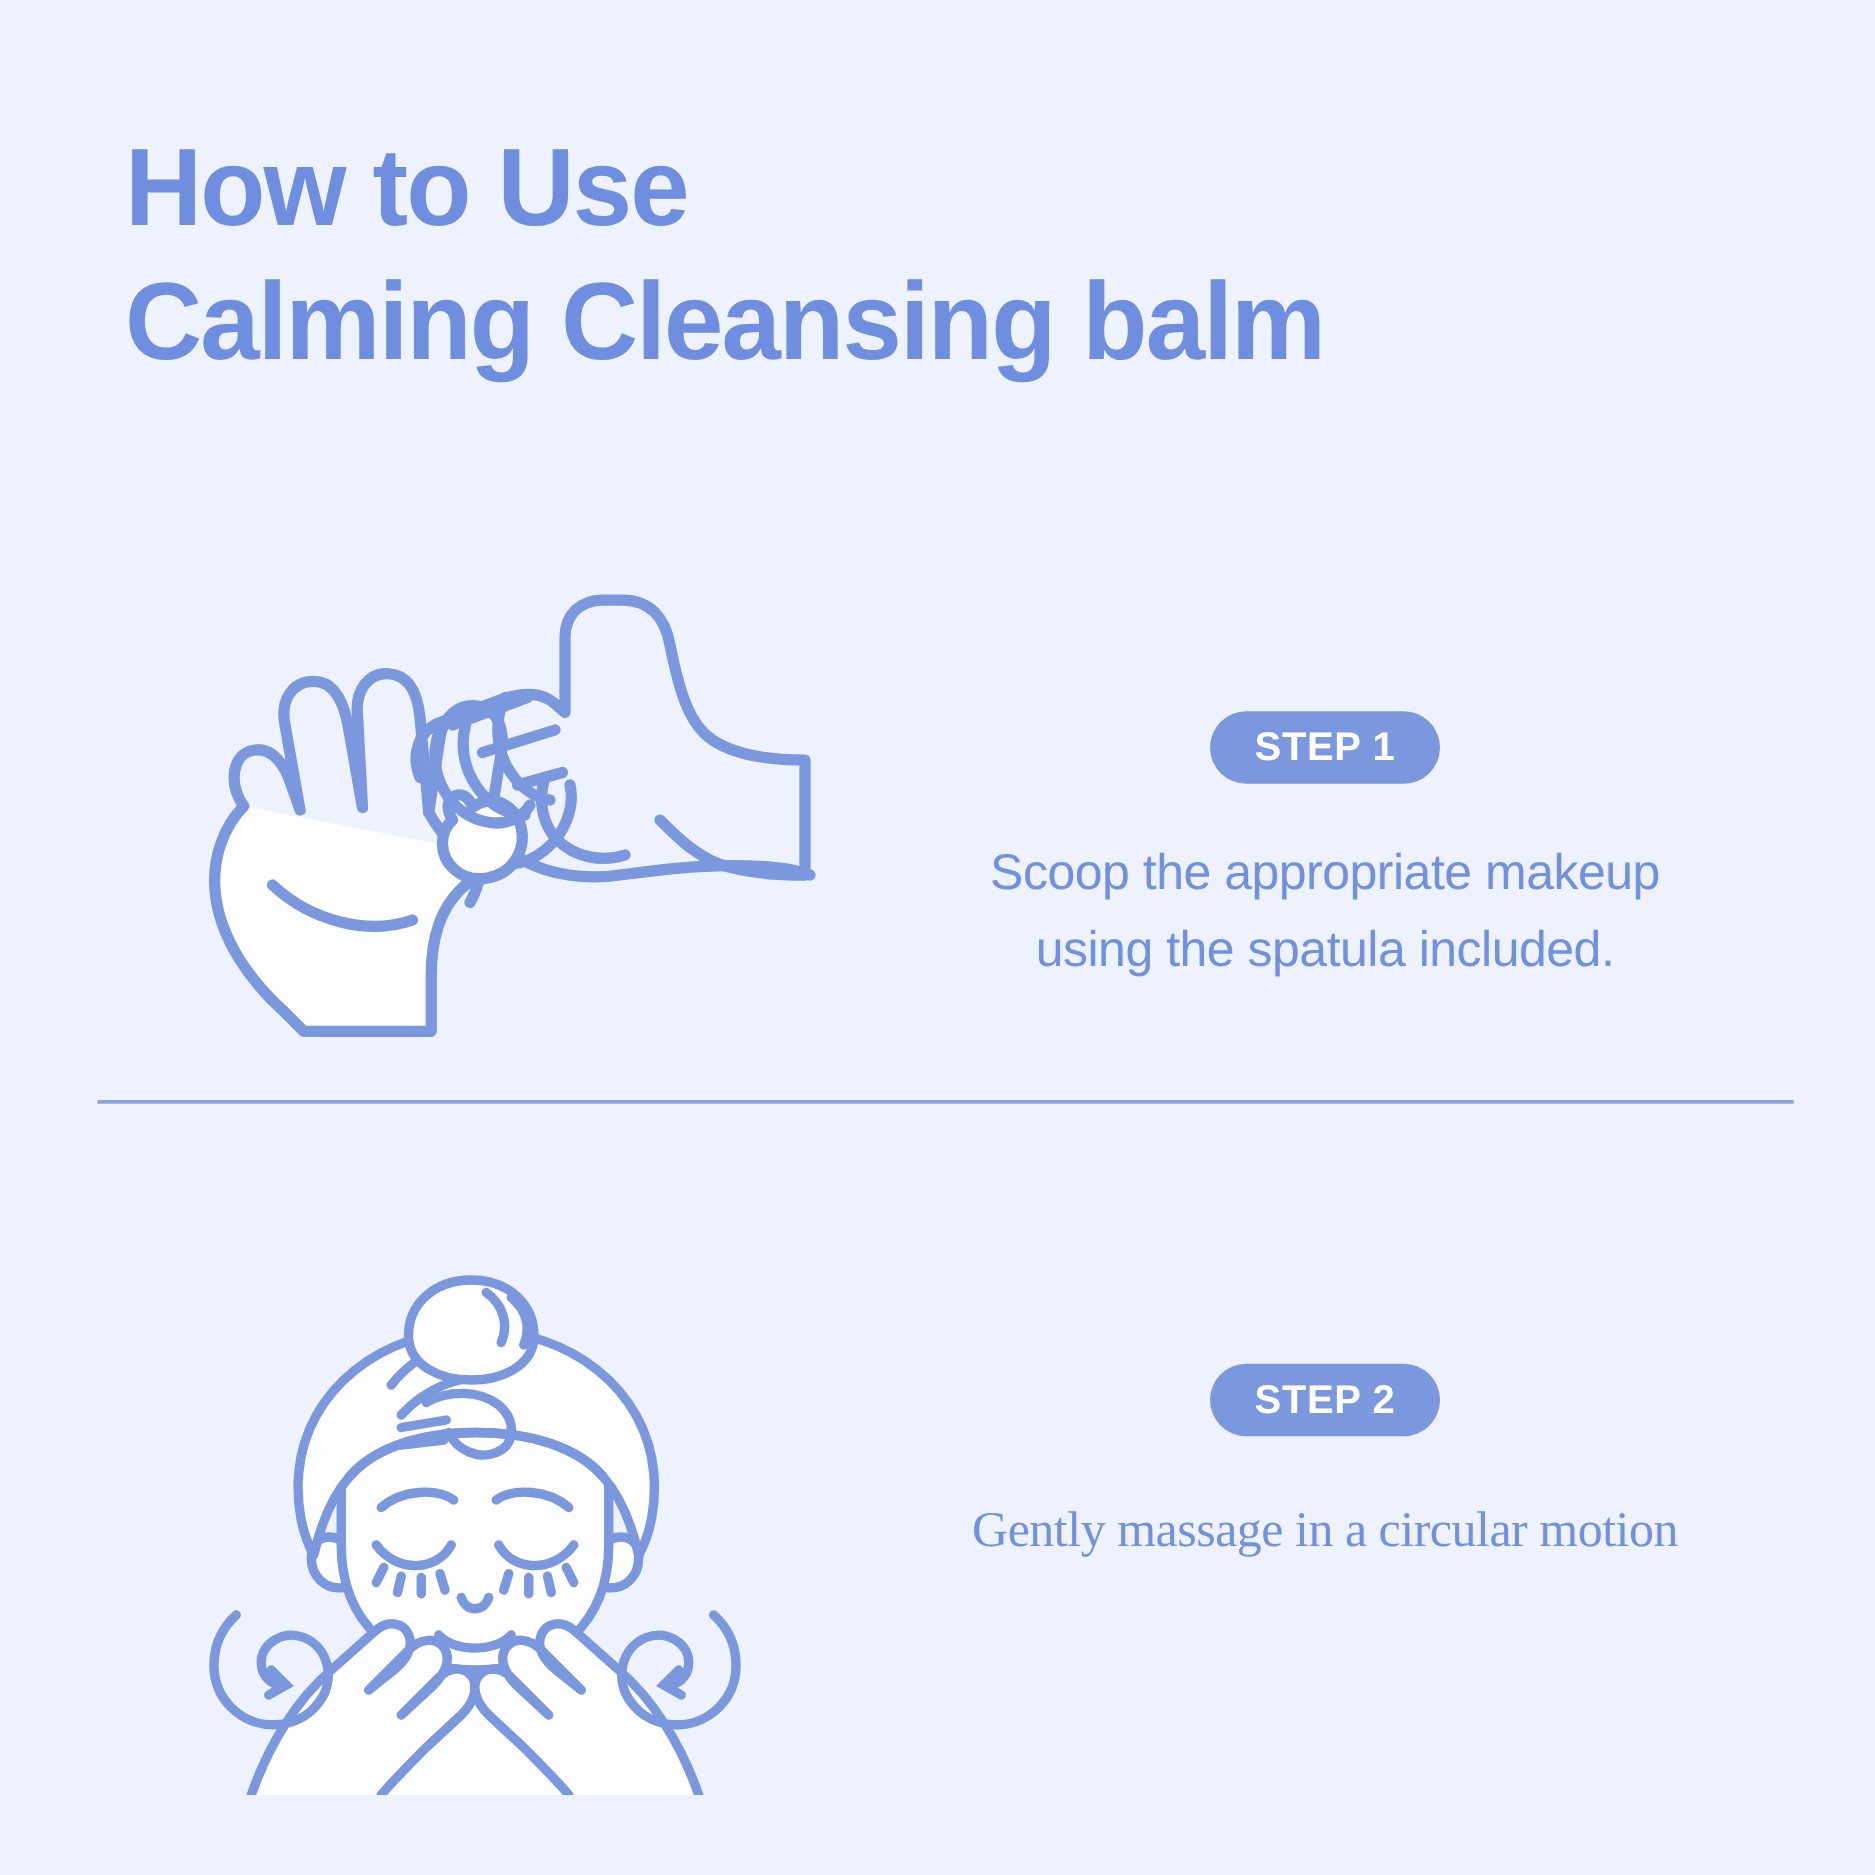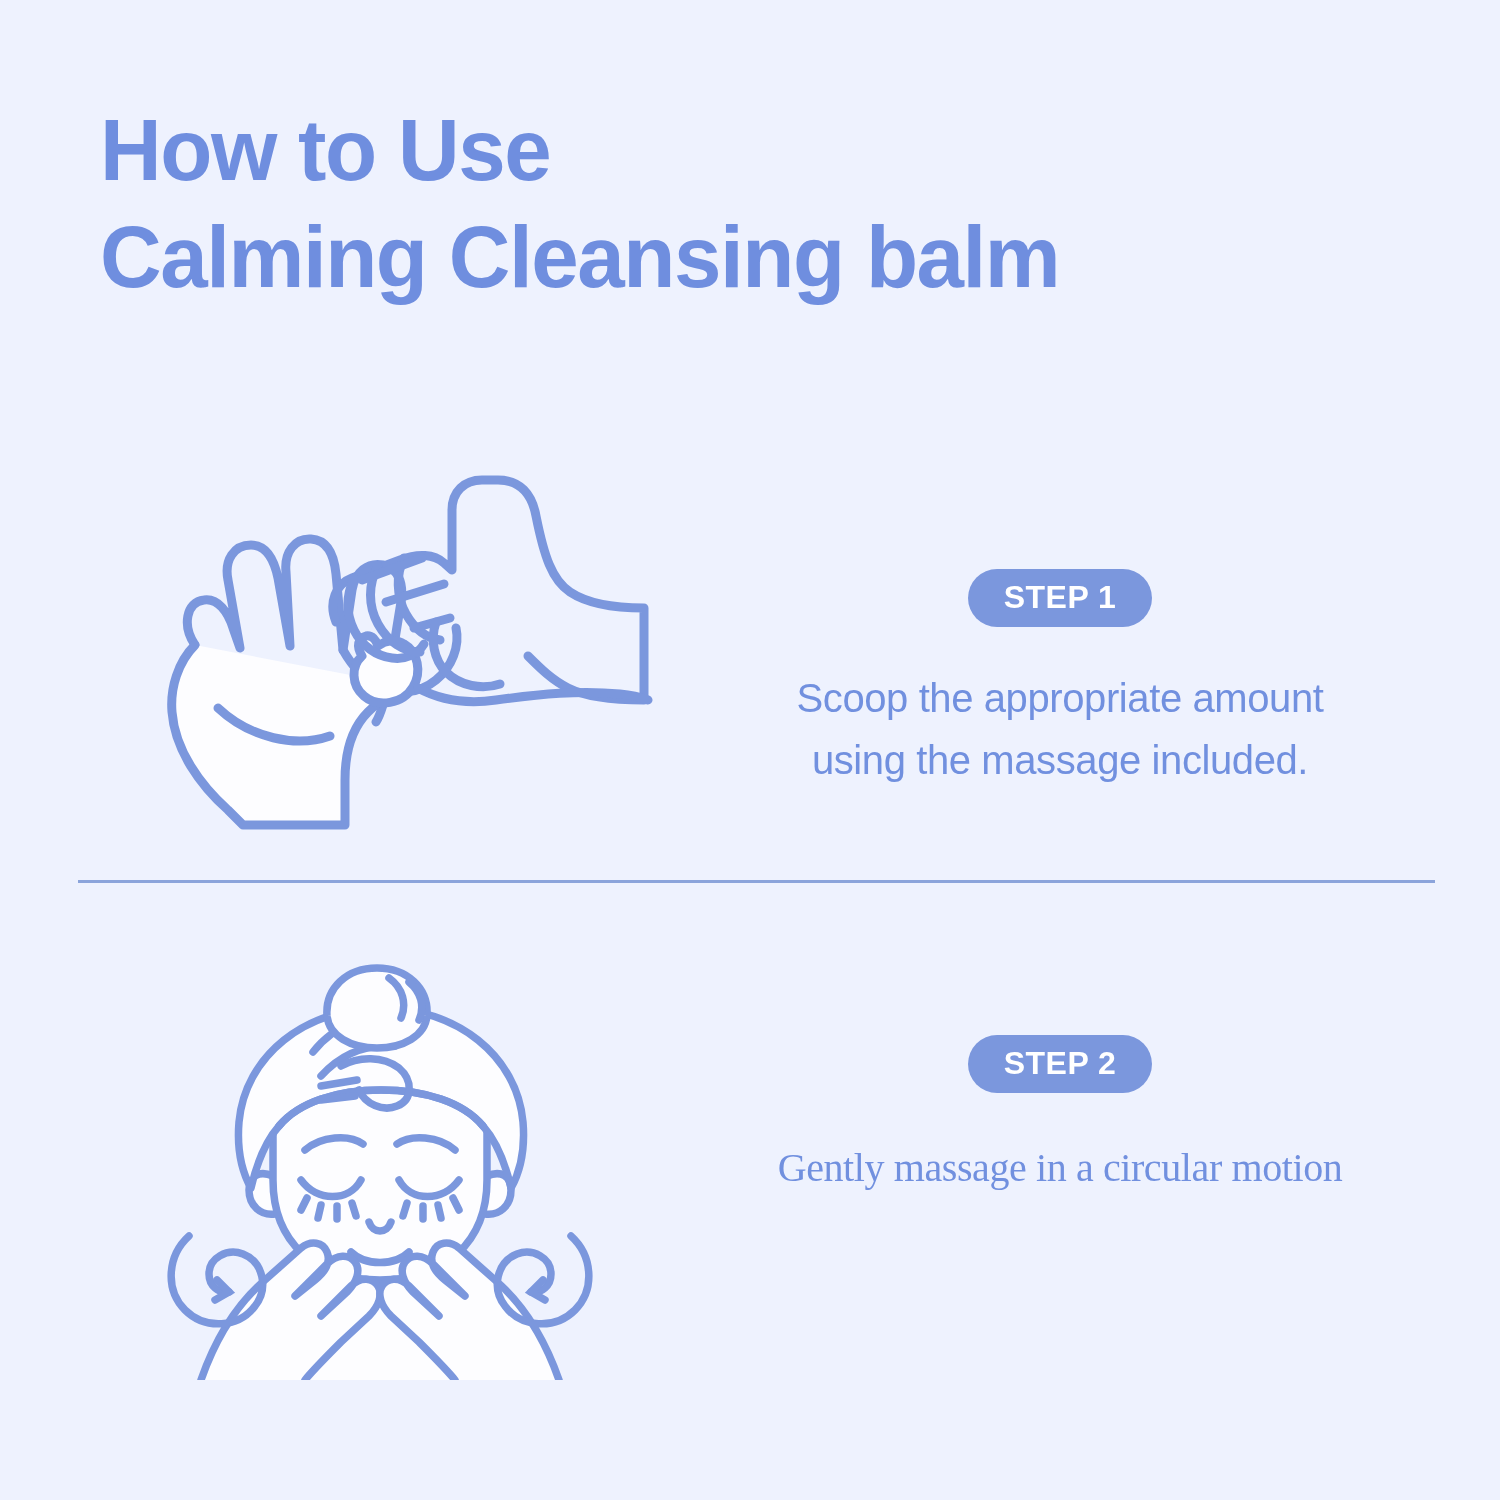--- a/index.html
+++ b/index.html
@@ -41,21 +41,21 @@
   }
 
   
   .step-row {
     position: absolute;
     left: 0;
     width: 1500px;
     height: 420px;
   }
   #step-row-1 { top: 430px; }
-  #step-row-2 { top: 960px; }
+  #step-row-2 { top: 1016px; }
 
   .illus-cell {
     position: absolute;
     left: 75px;
     top: 0;
     width: 610px;
     height: 420px;
     display: flex;
     align-items: center;
     justify-content: center;
@@ -207,22 +207,22 @@
                    C 330 190, 334 210, 346 222
                    C 360 236, 382 240, 400 234" fill="none"></path>
 
         </g>
       </svg>
     </div>
 
     <div class="text-cell">
       <div class="step-badge">STEP 1</div>
       <div class="step-desc">
-        <div>Scoop the appropriate amount</div>
-        <div>using the massage included.</div>
+        <div>Scoop the appropriate makeup</div>
+        <div>using the spatula included.</div>
       </div>
     </div>
   </div>
 
   <div class="divider"></div>
 
   <div class="step-row" id="step-row-2">
 
     <div class="illus-cell">
       <svg width="470" height="420" viewBox="0 0 470 420">

